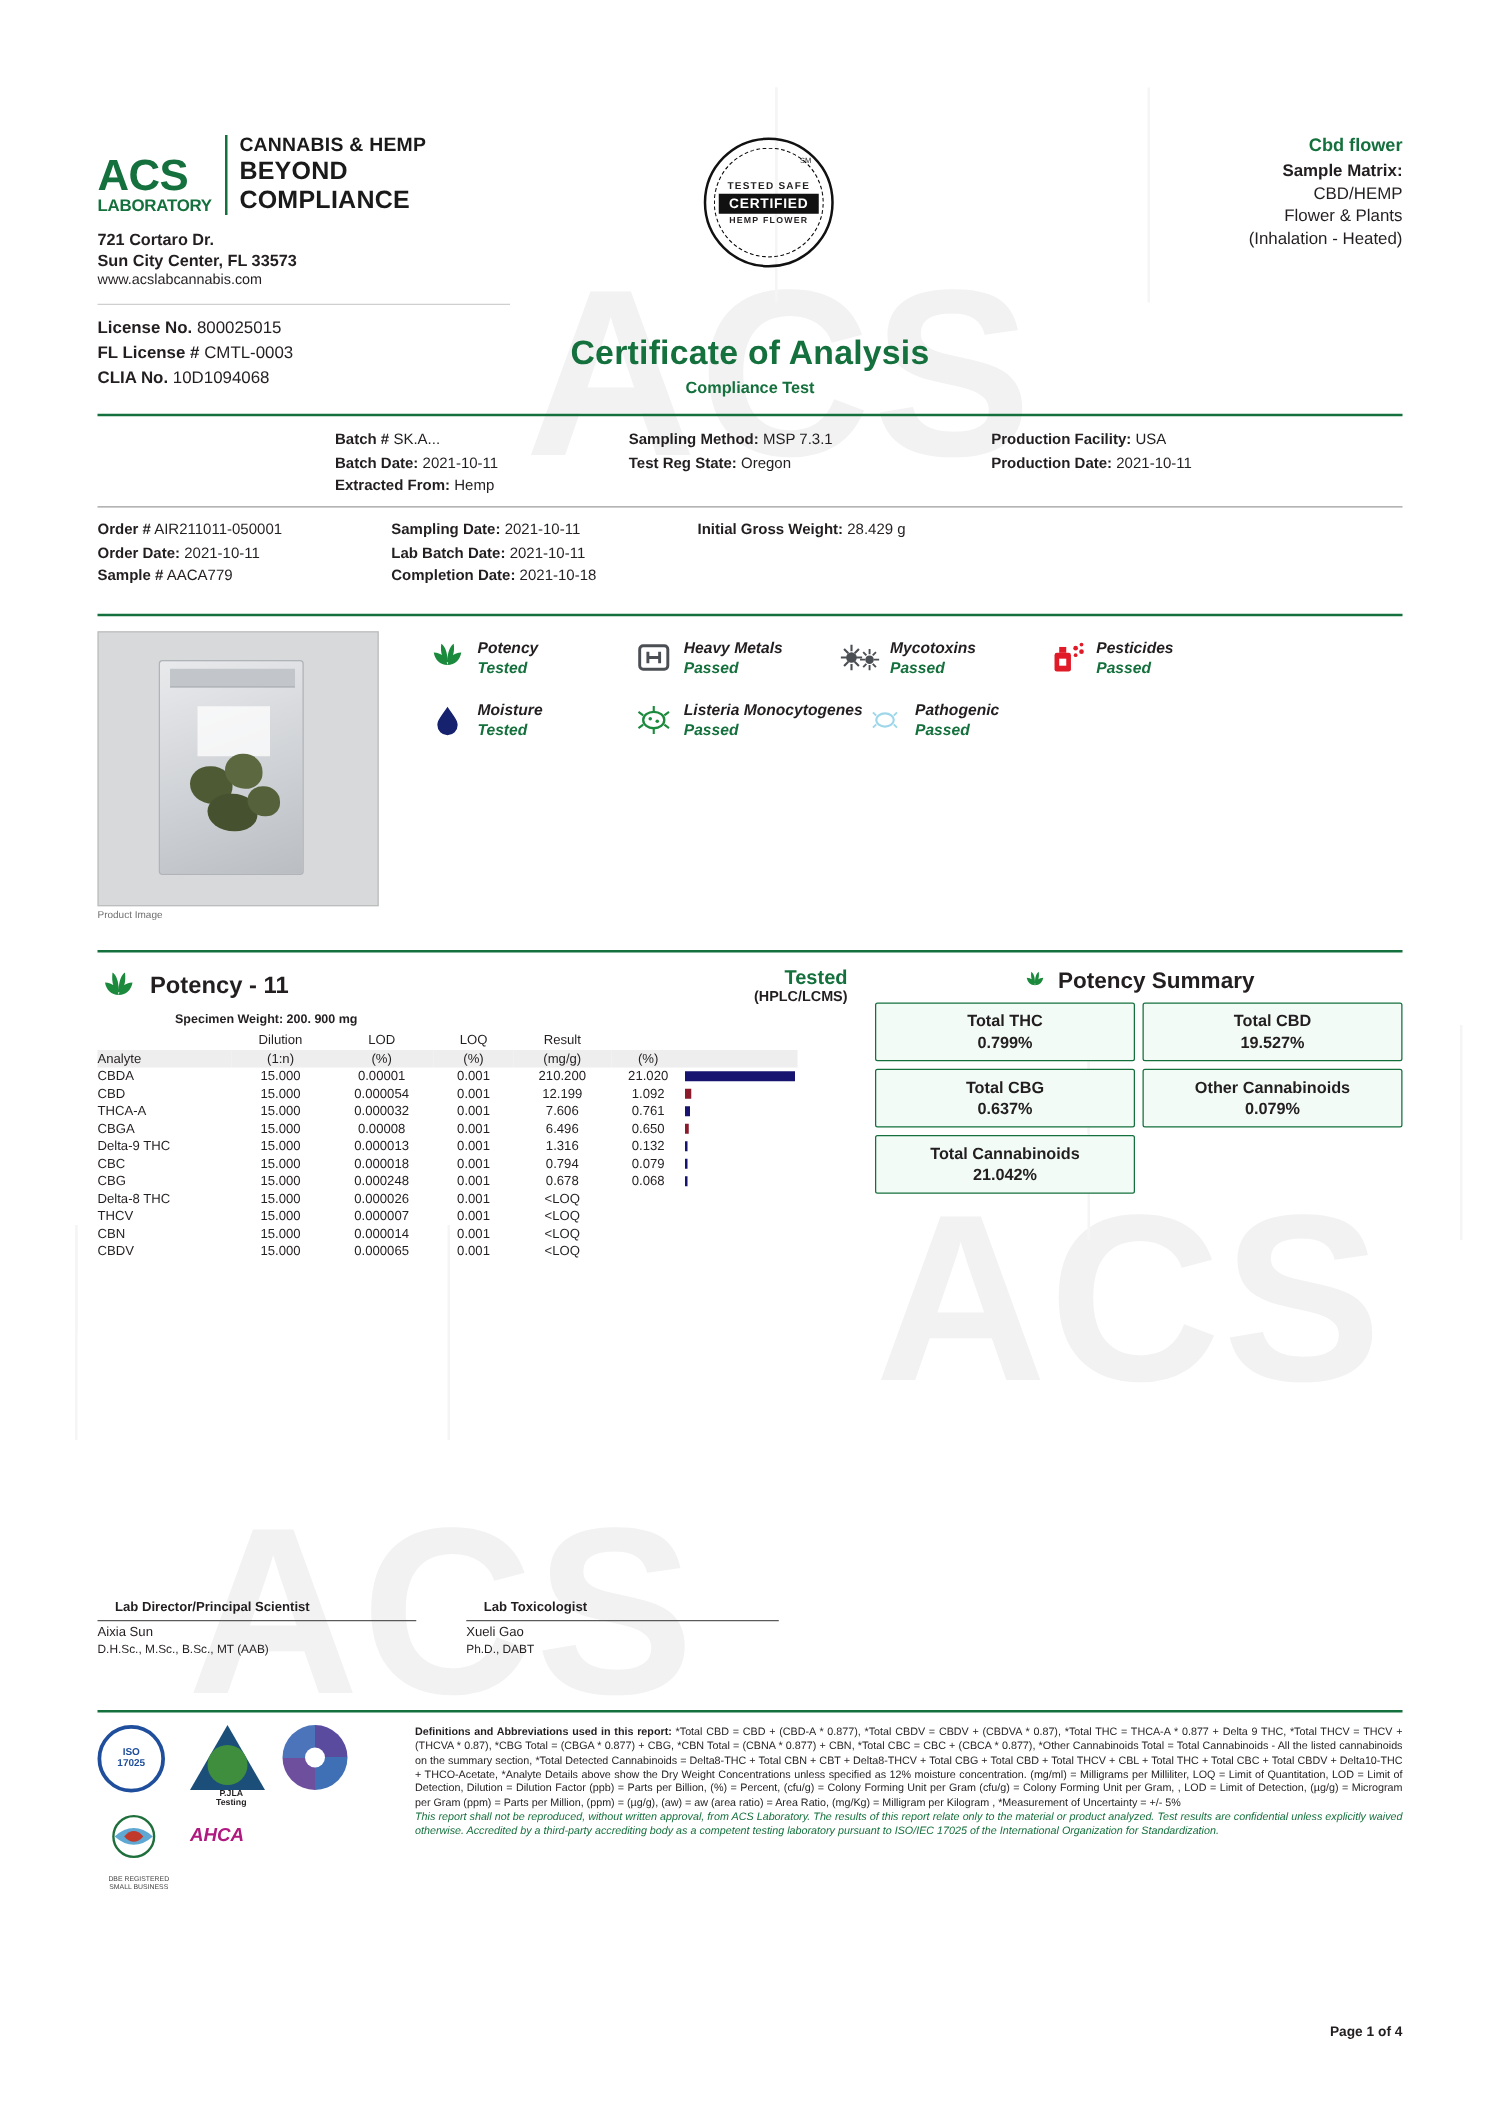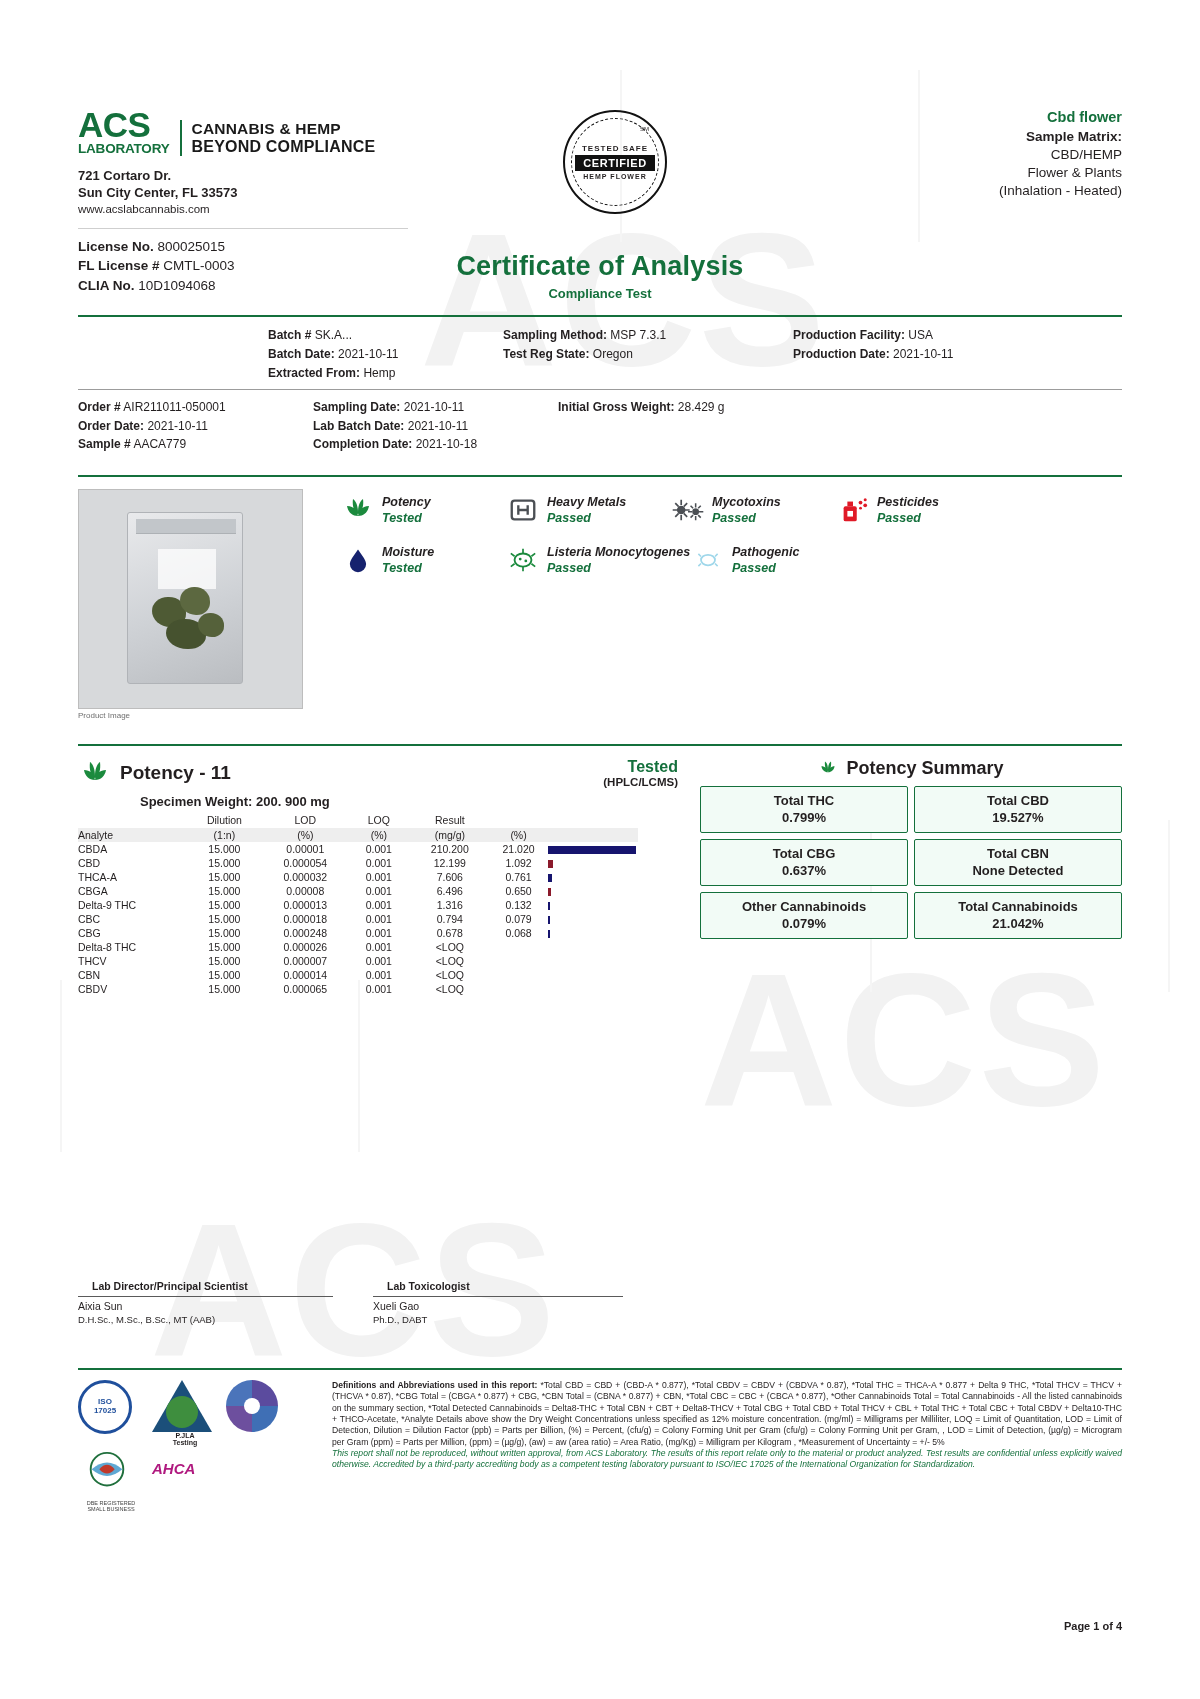--- a/index.html
+++ b/index.html
@@ -58,21 +58,21 @@
   .header { display: flex; justify-content: space-between; padding-top: 108px; }
   .logo-block { width: 330px; }
   .acs-row { display: flex; align-items: flex-end; }
   .acs-big {
     font-size: 35px; font-weight: bold; color: #14703c; line-height: 0.95;
     letter-spacing: -0.5px;
   }
   .acs-lab { font-size: 13.5px; font-weight: bold; color: #14703c; letter-spacing: -0.2px; }
   .acs-right { border-left: 2px solid #14703c; margin-left: 10px; padding-left: 10px; }
   .acs-ch { font-size: 15.5px; font-weight: bold; color: #1a1a1a; letter-spacing: 0.2px; }
-  .acs-bc { font-size: 16px; font-weight: bold; color: #1a1a1a; letter-spacing: 0.2px; }
+  .acs-bc { font-size: 20px; font-weight: bold; color: #1a1a1a; letter-spacing: 0.2px; }
   .addr { margin-top: 11px; font-size: 13px; font-weight: bold; line-height: 1.32; }
   .addr .web { font-weight: normal; font-size: 11.5px; }
   .lic { margin-top: 11px; font-size: 13.5px; font-weight: bold; line-height: 1.45; border-top: 1px solid #cfcfcf; padding-top: 8px;}
   .lic span.val { font-weight: normal; }
 
   .seal-wrap { width: 230px; display: flex; justify-content: center; padding-top: 2px; }
   .seal {
     width: 104px; height: 104px; border-radius: 50%;
     border: 2px solid #111; position: relative;
     display: flex; align-items: center; justify-content: center;
@@ -148,21 +148,21 @@
 
   
   .potency-wrap { display: flex; padding-top: 12px; }
   .pot-left { width: 600px; }
   .pot-head { display: flex; align-items: center; }
   .leaf-ico { width: 34px; height: 30px; margin-right: 8px; }
   .pot-title { font-size: 19px; font-weight: bold; }
   .tested-box { margin-left: auto; text-align: right; }
   .tested-txt { font-size: 16px; font-weight: bold; color: #14703c; }
   .hplc { font-size: 11.5px; font-weight: bold; }
-  .spec-w { font-size: 13px; font-weight: bold; margin: 6px 0 4px 62px; }
+  .spec-w { font-size: 10px; font-weight: bold; margin: 6px 0 4px 62px; }
 
   table.an { border-collapse: collapse; width: 560px; font-size: 10.5px; }
   table.an td { padding: 1px 0; }
   table.an tr.hdr-row td { padding-bottom: 2px; }
   .an-head-band { background: #eeeeee; }
   .col-an { width: 110px; }
   .col-dil { width: 80px; text-align: center; }
   .col-lod { width: 85px; text-align: center; }
   .col-loq { width: 65px; text-align: center; }
   .col-res { width: 80px; text-align: center; }
@@ -628,24 +628,20 @@
           </div>
           <div class="ps-cell">
             <div class="lbl">Total CBD</div>
             <div class="val">19.527%</div>
           </div>
           <div class="ps-cell">
             <div class="lbl">Total CBG</div>
             <div class="val">0.637%</div>
           </div>
           <div class="ps-cell">
-            <div class="lbl">Total CBN</div>
-            <div class="val">None Detected</div>
-          </div>
-          <div class="ps-cell">
             <div class="lbl">Other Cannabinoids</div>
             <div class="val">0.079%</div>
           </div>
           <div class="ps-cell">
             <div class="lbl">Total Cannabinoids</div>
             <div class="val">21.042%</div>
           </div>
         </div>
       </div>
     </div>

